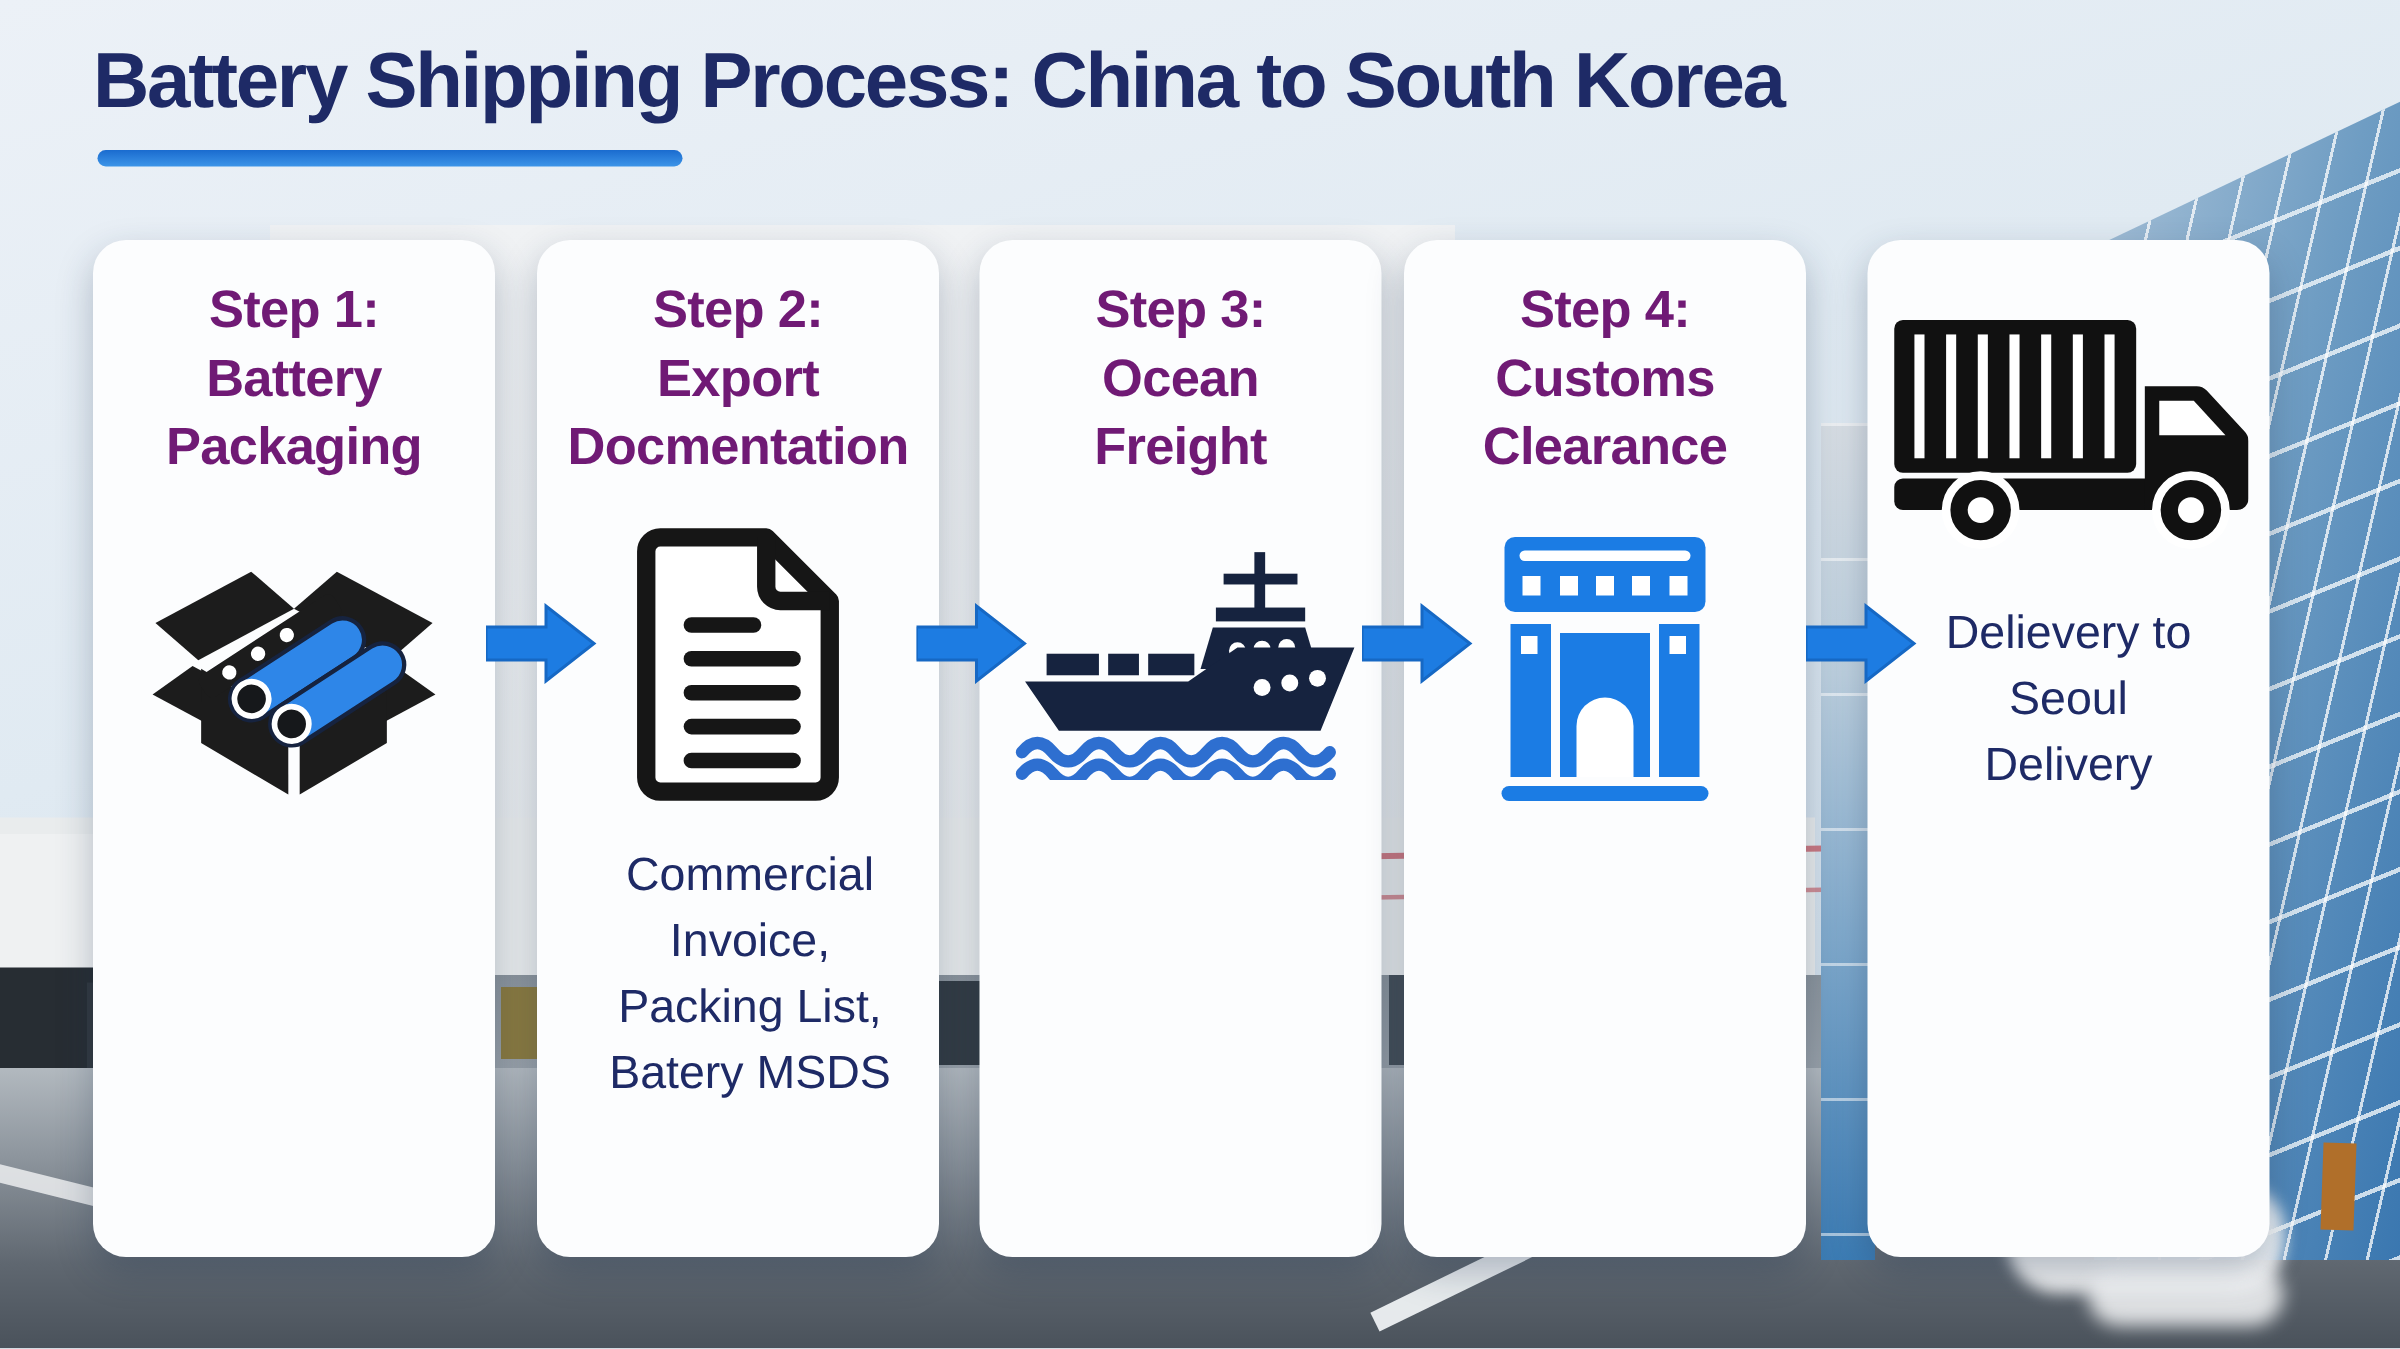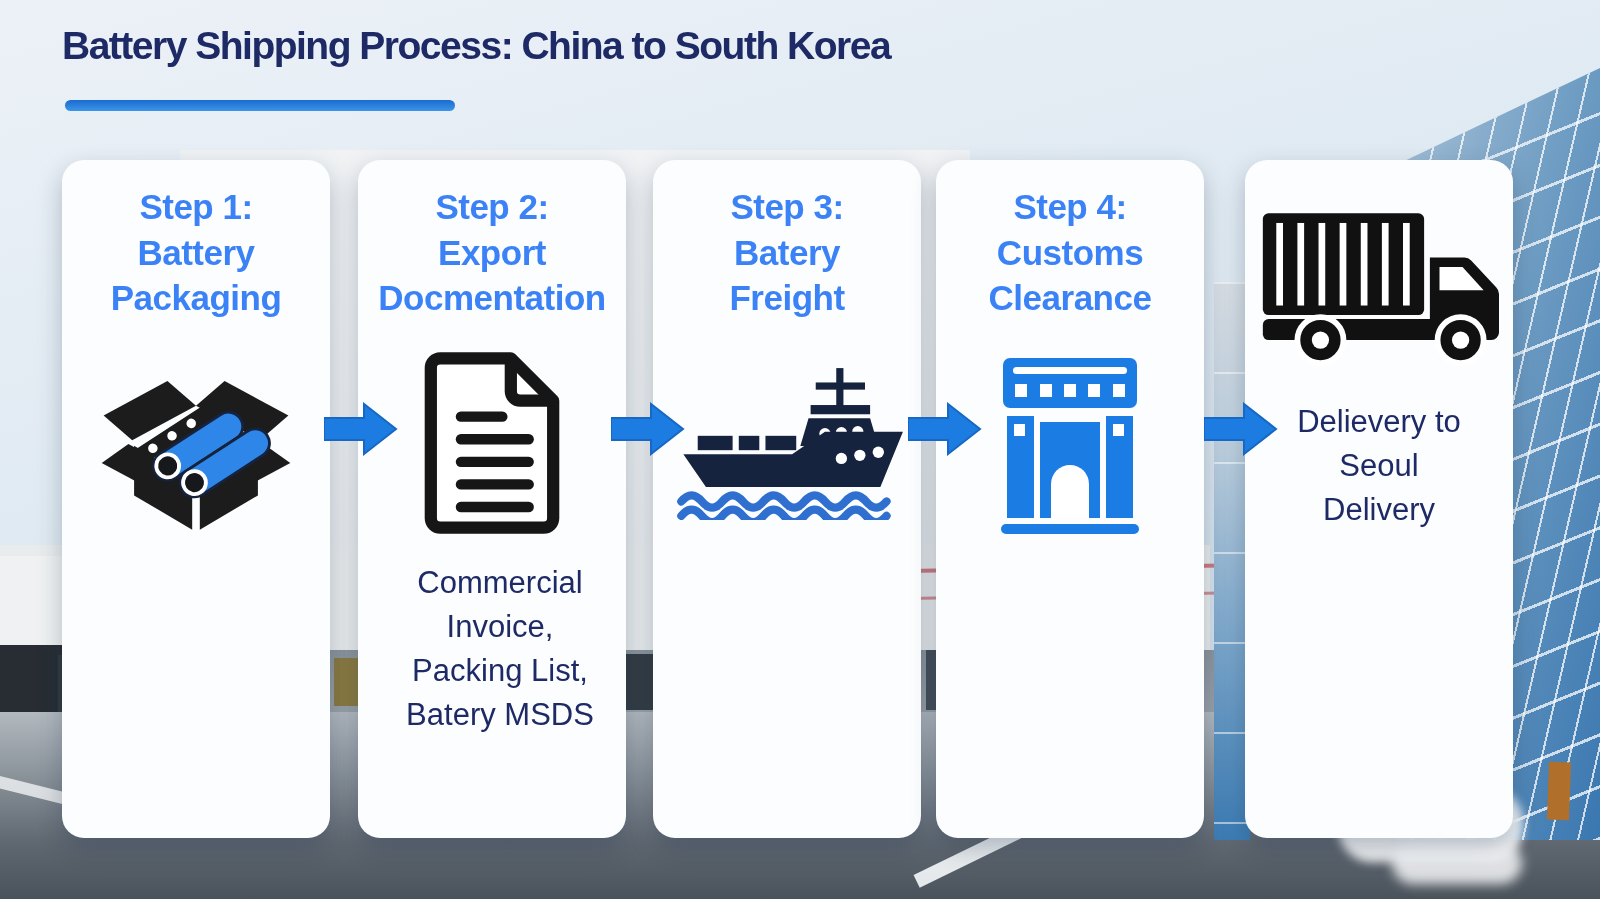--- a/index.html
+++ b/index.html
@@ -35,31 +35,31 @@
         linear-gradient(105deg,#a9c2d8 0%,#6f9dc3 45%,#3a77b0 100%);}
   .bg-glass-corner{left:1214px;top:282px;width:36px;height:558px;
       background-image:
         repeating-linear-gradient(180deg, rgba(255,255,255,.55) 0 2px, rgba(255,255,255,0) 2px 90px),
         linear-gradient(180deg,#d8dee4 0%,#bccfde 30%,#7fa9cc 62%,#3c7cb4 100%);}
   .bg-blur1{left:1338px;top:788px;width:185px;height:74px;background:rgba(250,250,250,.92);border-radius:34px;filter:blur(5px);}
   .bg-blur2{left:1392px;top:842px;width:130px;height:42px;background:rgba(246,247,248,.85);border-radius:22px;filter:blur(6px);}
   .bg-container-orange{left:1548px;top:762px;width:22px;height:58px;background:#b06f2a;transform:rotate(2deg);}
 
   
-  .page-title{position:absolute;left:62px;top:24px;z-index:4;font-size:39px;font-weight:bold;
+  .page-title{position:absolute;left:62px;top:24px;z-index:4;font-size:52px;font-weight:bold;
       color:#1e2a66;letter-spacing:-1.5px;white-space:nowrap;}
   .title-underline{position:absolute;left:65px;top:100px;width:390px;height:11px;border-radius:6px;z-index:4;
       background:linear-gradient(180deg,#1a6bcf,#3d95e8);}
 
   
   .card{position:absolute;top:160px;width:268px;height:678px;z-index:2;background:#fcfdfe;
       border-radius:22px;box-shadow:0 10px 24px rgba(30,50,80,.28);
       display:flex;flex-direction:column;align-items:center;}
   .card1{left:62px;}  .card2{left:358px;}  .card3{left:653px;}  .card4{left:936px;}  .card5{left:1245px;}
-  .step-title{margin-top:24px;font-size:35px;font-weight:bold;color:#3b82f6;text-align:center;
+  .step-title{margin-top:24px;font-size:35px;font-weight:bold;color:#701a75;text-align:center;
       line-height:1.3;white-space:pre-line;letter-spacing:-0.5px;}
   .icon-box{height:228px;width:100%;display:flex;align-items:center;justify-content:center;margin-top:8px;}
   .step-desc{margin-top:4px;font-size:31px;color:#1e2a66;line-height:1.42;white-space:pre-line;
       text-align:center;width:100%;padding:0 14px;box-sizing:border-box;}
   .step-desc.left{text-align:center;padding:0 10px 0 26px;}
 
   
   .flow-arrow{position:absolute;top:402px;width:74px;height:54px;z-index:3;}
   .arrow1{left:324px;} .arrow2{left:611px;} .arrow3{left:908px;} .arrow4{left:1204px;}
 </style>
@@ -138,21 +138,21 @@
       </svg>
     </div>
     <div class="step-desc left">Commercial
 Invoice,
 Packing List,
 Batery MSDS</div>
   </div>
 
   <div class="card card3">
     <div class="step-title">Step 3:
-Batery
+Ocean
 Freight</div>
     <div class="icon-box">
       <svg width="236" height="154" viewBox="0 0 230 150">
         <rect x="163" y="2" width="7" height="38" fill="#16233f"></rect>
         <rect x="143" y="16" width="48" height="7" fill="#16233f"></rect>
         <rect x="138" y="38" width="58" height="9" fill="#16233f"></rect>
         <polygon points="136,51 196,51 204,78 128,78" fill="#16233f"></polygon>
         <circle cx="152" cy="66" r="5.5" fill="#ffffff"></circle>
         <circle cx="168" cy="65" r="5.5" fill="#ffffff"></circle>
         <circle cx="184" cy="64" r="5.5" fill="#ffffff"></circle>

